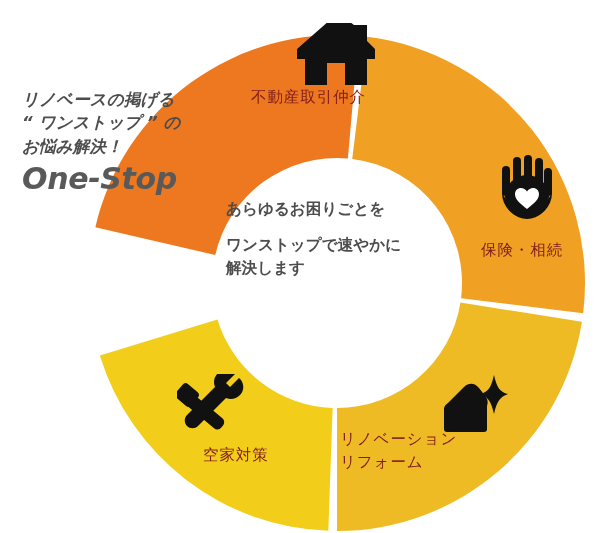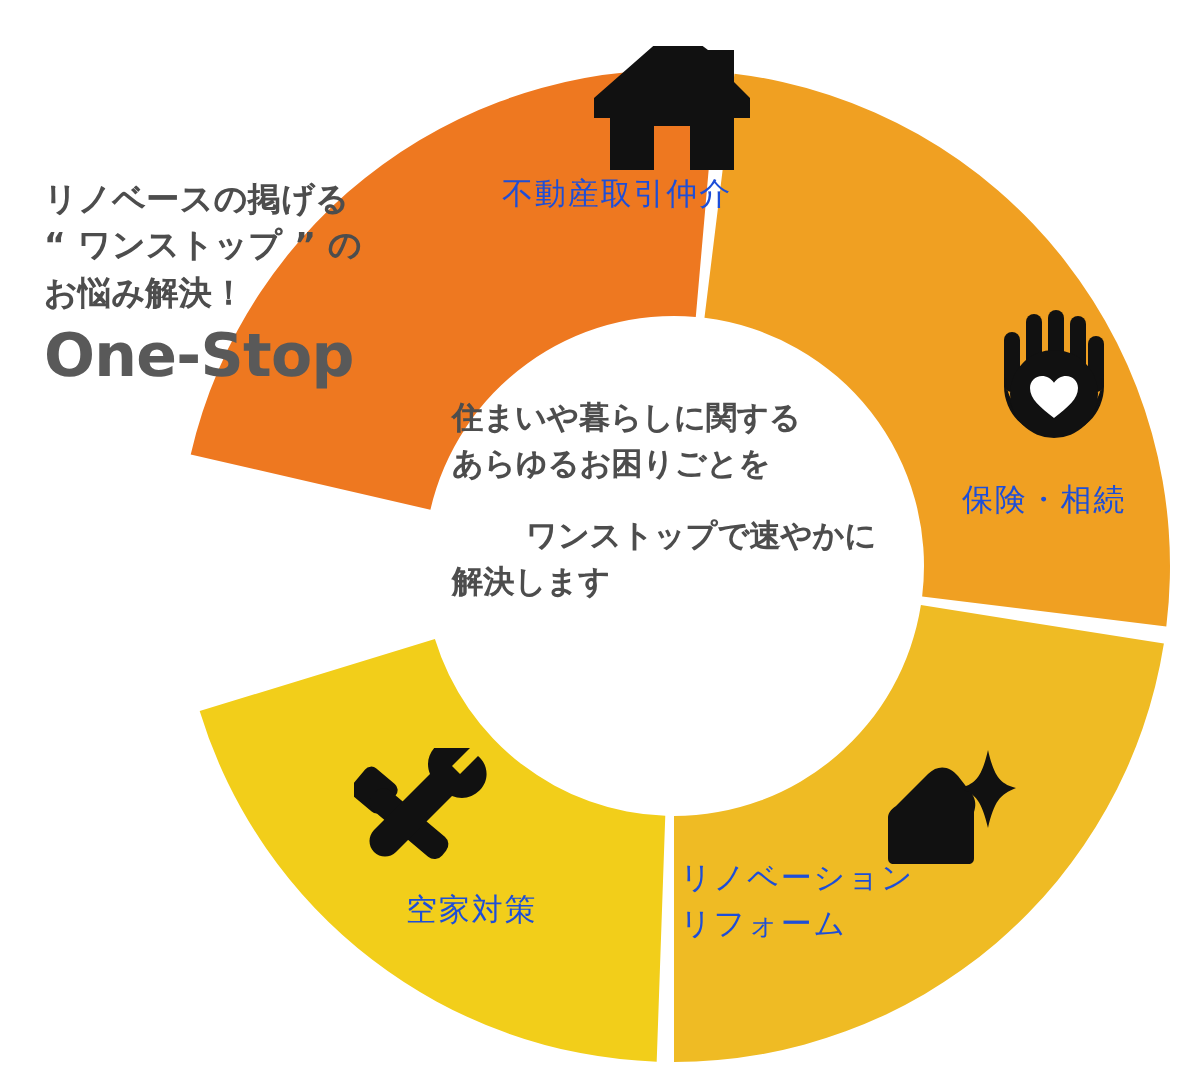--- a/index.html
+++ b/index.html
@@ -24,20 +24,21 @@
     height: 533px;
   }
 
   
   .left-block {
     position: absolute;
     left: 22px;
     top: 88px;
     width: 215px;
     z-index: 5;
+    font-style: italic;
   }
   .lead-line {
     font-size: 16.5px;
     font-weight: 700;
     color: #4d4d4d;
     line-height: 1.42;
     letter-spacing: 0.01em;
     white-space: nowrap;
   }
   .brand-title {
@@ -59,27 +60,26 @@
   }
   .center-line {
     font-size: 15.6px;
     font-weight: 700;
     color: #4d4d4d;
     line-height: 1.47;
     white-space: nowrap;
   }
   .center-para-2 {
     margin-top: 13px;
-    margin-left: 37px;
   }
 
   
   .seg-label {
     position: absolute;
-    color: #1d4ed8;
+    color: #7f1d1d;
     font-size: 15.5px;
     font-weight: 400;
     letter-spacing: 0.06em;
     line-height: 1.48;
     white-space: nowrap;
     z-index: 4;
   }
   #label-brokerage { left: 251px; top: 86px; }
   #label-insurance { left: 481px; top: 239px; }
   #label-renovation { left: 340px; top: 428px; }
@@ -113,21 +113,20 @@
     <div class="lead-line">リノベースの掲げる</div>
     <div class="lead-line">“ ワンストップ ” の</div>
     <div class="lead-line">お悩み解決！</div>
     <div class="brand-title">
       <div>One-Stop</div>
     </div>
   </div>
 
   
   <div class="center-block">
-    <div class="center-line">住まいや暮らしに関する</div>
     <div class="center-line">あらゆるお困りごとを</div>
     <div class="center-line center-para-2">ワンストップで速やかに</div>
     <div class="center-line">解決します</div>
   </div>
 
   
   <div class="seg-label" id="label-brokerage">不動産取引仲介</div>
 
   <div class="seg-label" id="label-insurance">保険・相続</div>
 

